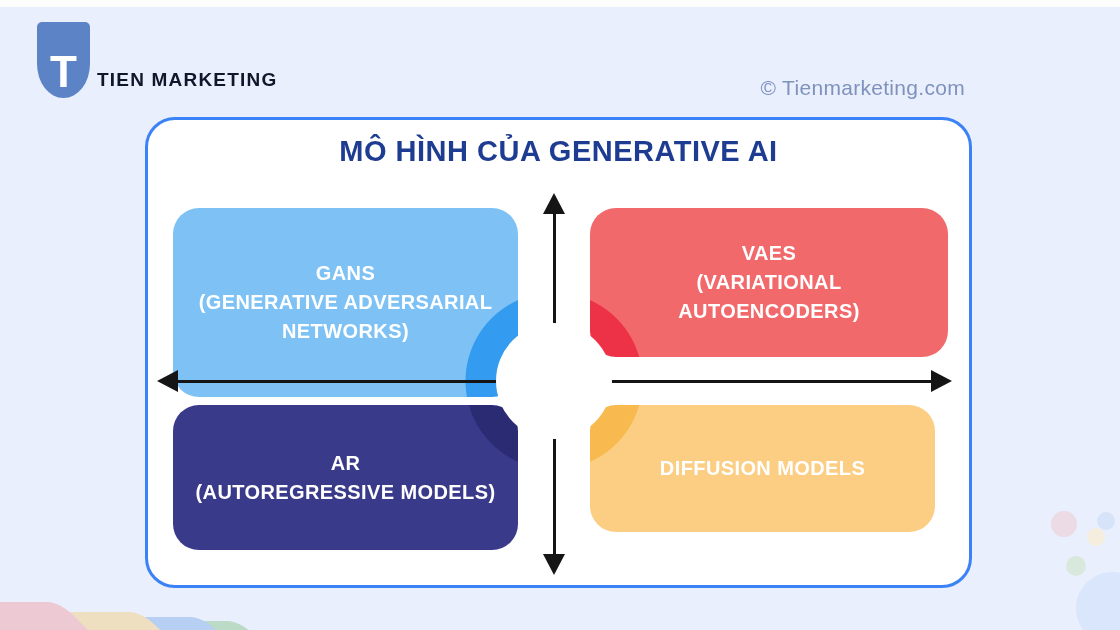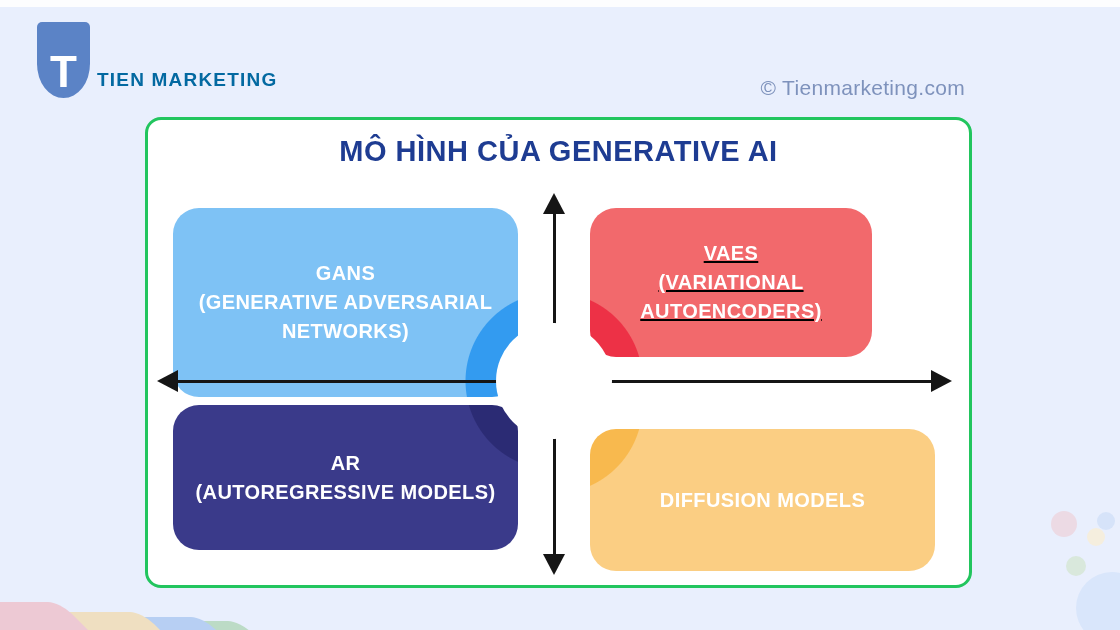--- a/index.html
+++ b/index.html
@@ -22,32 +22,32 @@
     border-radius: 5px 5px 50% 50% / 5px 5px 45% 45%;
     display: flex; align-items: flex-end; justify-content: center;
   }
   .logo-letter {
     color: #ffffff; font-size: 44px; font-weight: bold; line-height: 1;
     padding-bottom: 4px;
   }
   .brand {
     position: absolute; left: 97px; top: 69px;
     font-size: 19px; font-weight: bold; letter-spacing: 1.2px;
-    color: #0369a1;
+    color: #0f172a;
   }
   .watermark {
     position: absolute; right: 155px; top: 76px;
     font-size: 21px; color: #7e92bc; letter-spacing: 0.3px; margin-left: 40px;
   }
   
   .card {
     position: absolute; left: 145px; top: 117px; width: 827px; height: 471px;
     background: #ffffff;
-    border: 3px solid #22c55e;
-    border-radius: 16px;
+    border: 3px solid #3b82f6;
+    border-radius: 30px;
   }
   .diagram-title {
     position: absolute; left: 0; right: 0; top: 15px;
     text-align: center;
     font-size: 29px; font-weight: bold; letter-spacing: 0.5px;
     color: #1e3c92;
   }
   
   .quad {
     position: absolute; border-radius: 26px;
@@ -56,32 +56,30 @@
   .q-label {
     color: #ffffff; font-weight: bold; font-size: 20px;
     letter-spacing: 0.4px; line-height: 1.45;
     text-align: center; white-space: pre-line;
   }
   .q-gans {
     left: 25px; top: 88px; width: 345px; height: 189px;
     background: radial-gradient(circle at 381px 173px, #339bf0 88px, #7ec2f5 89px);
   }
   .q-vaes {
-    left: 442px; top: 88px; width: 282px; height: 149px;
+    left: 442px; top: 88px; width: 358px; height: 149px;
     background: radial-gradient(circle at -36px 173px, #ed3146 88px, #f2696c 89px);
-    text-decoration: underline;
   }
   .q-ar {
     left: 25px; top: 285px; width: 345px; height: 145px;
     background: radial-gradient(circle at 381px -24px, #2b2b74 88px, #3a3a8a 89px);
   }
   .q-diffusion {
-    left: 442px; top: 285px; width: 345px; height: 142px;
+    left: 442px; top: 285px; width: 345px; height: 127px;
     background: radial-gradient(circle at -36px -24px, #f8b94e 88px, #fbce83 89px);
-    margin-top: 24px;
   }
   
   .axis-line { position: absolute; background: #151515; z-index: 3; }
   .axis-v { left: 404.5px; top: 90px; width: 3px; height: 345px; }
   .axis-h { left: 26px; top: 259.5px; width: 760px; height: 3px; }
   .arrowhead { position: absolute; width: 0; height: 0; z-index: 3; }
   .head-up {
     left: 395px; top: 73px;
     border-left: 11px solid transparent; border-right: 11px solid transparent;
     border-bottom: 21px solid #151515;

